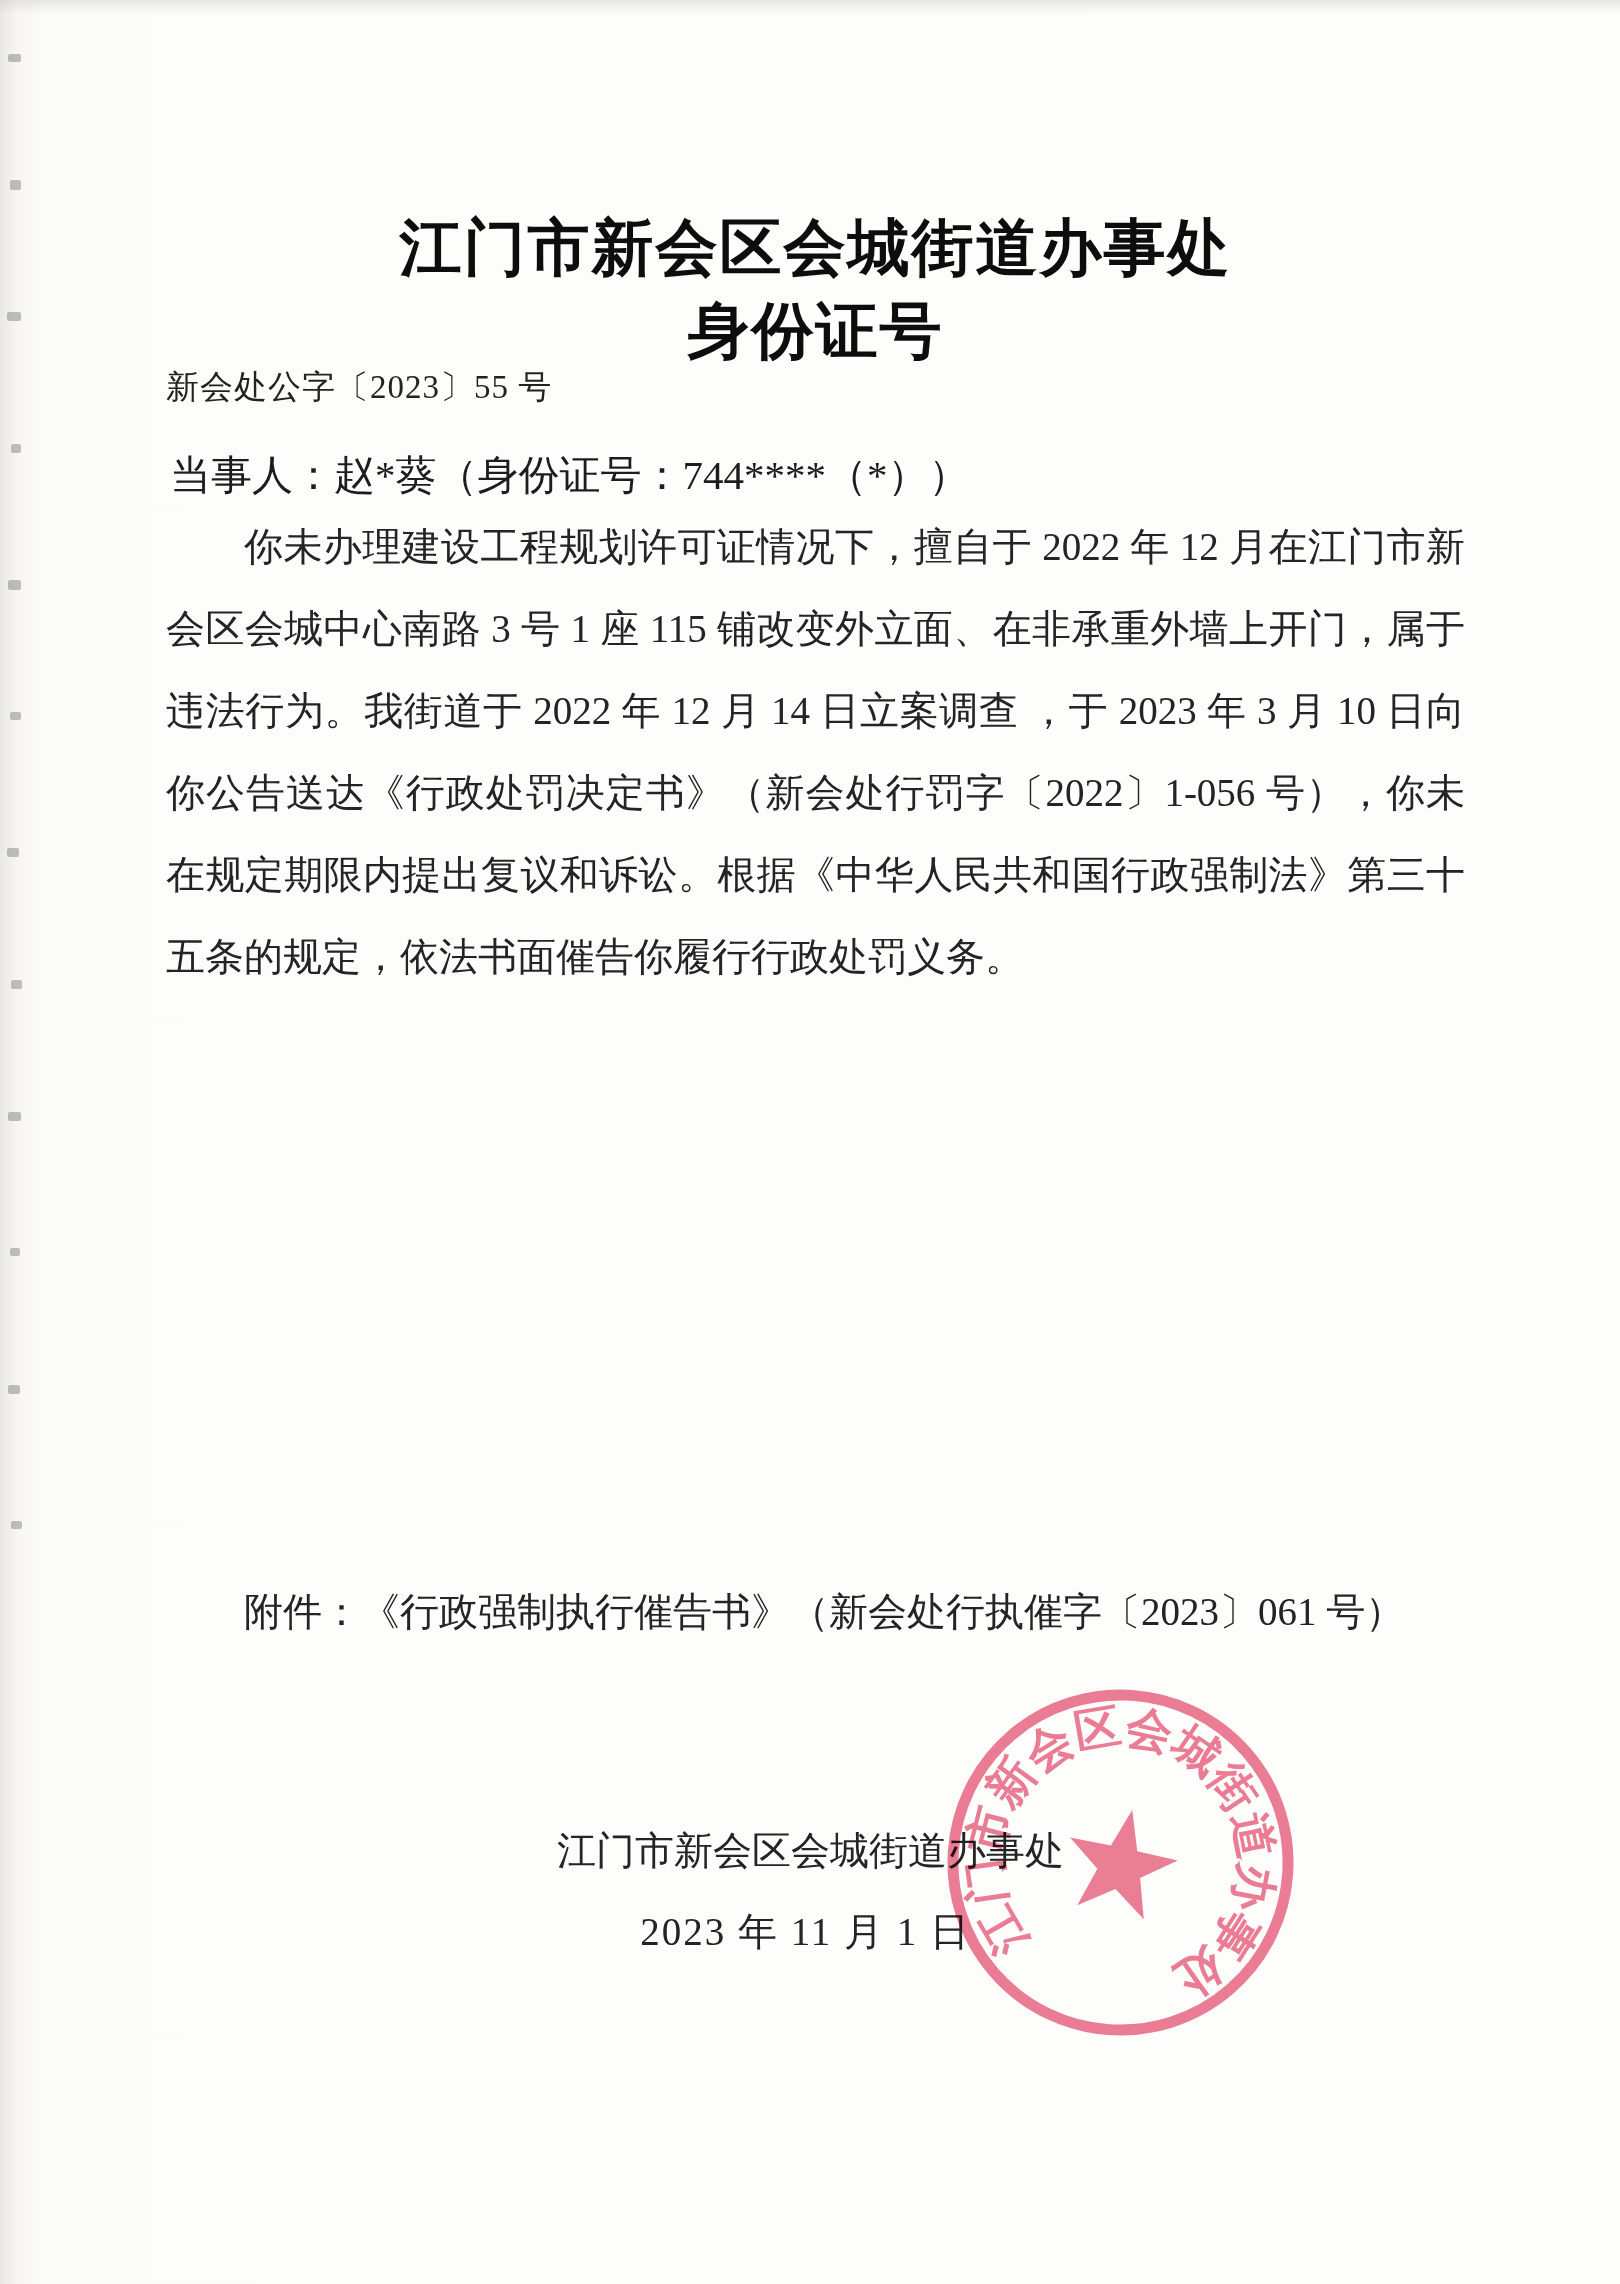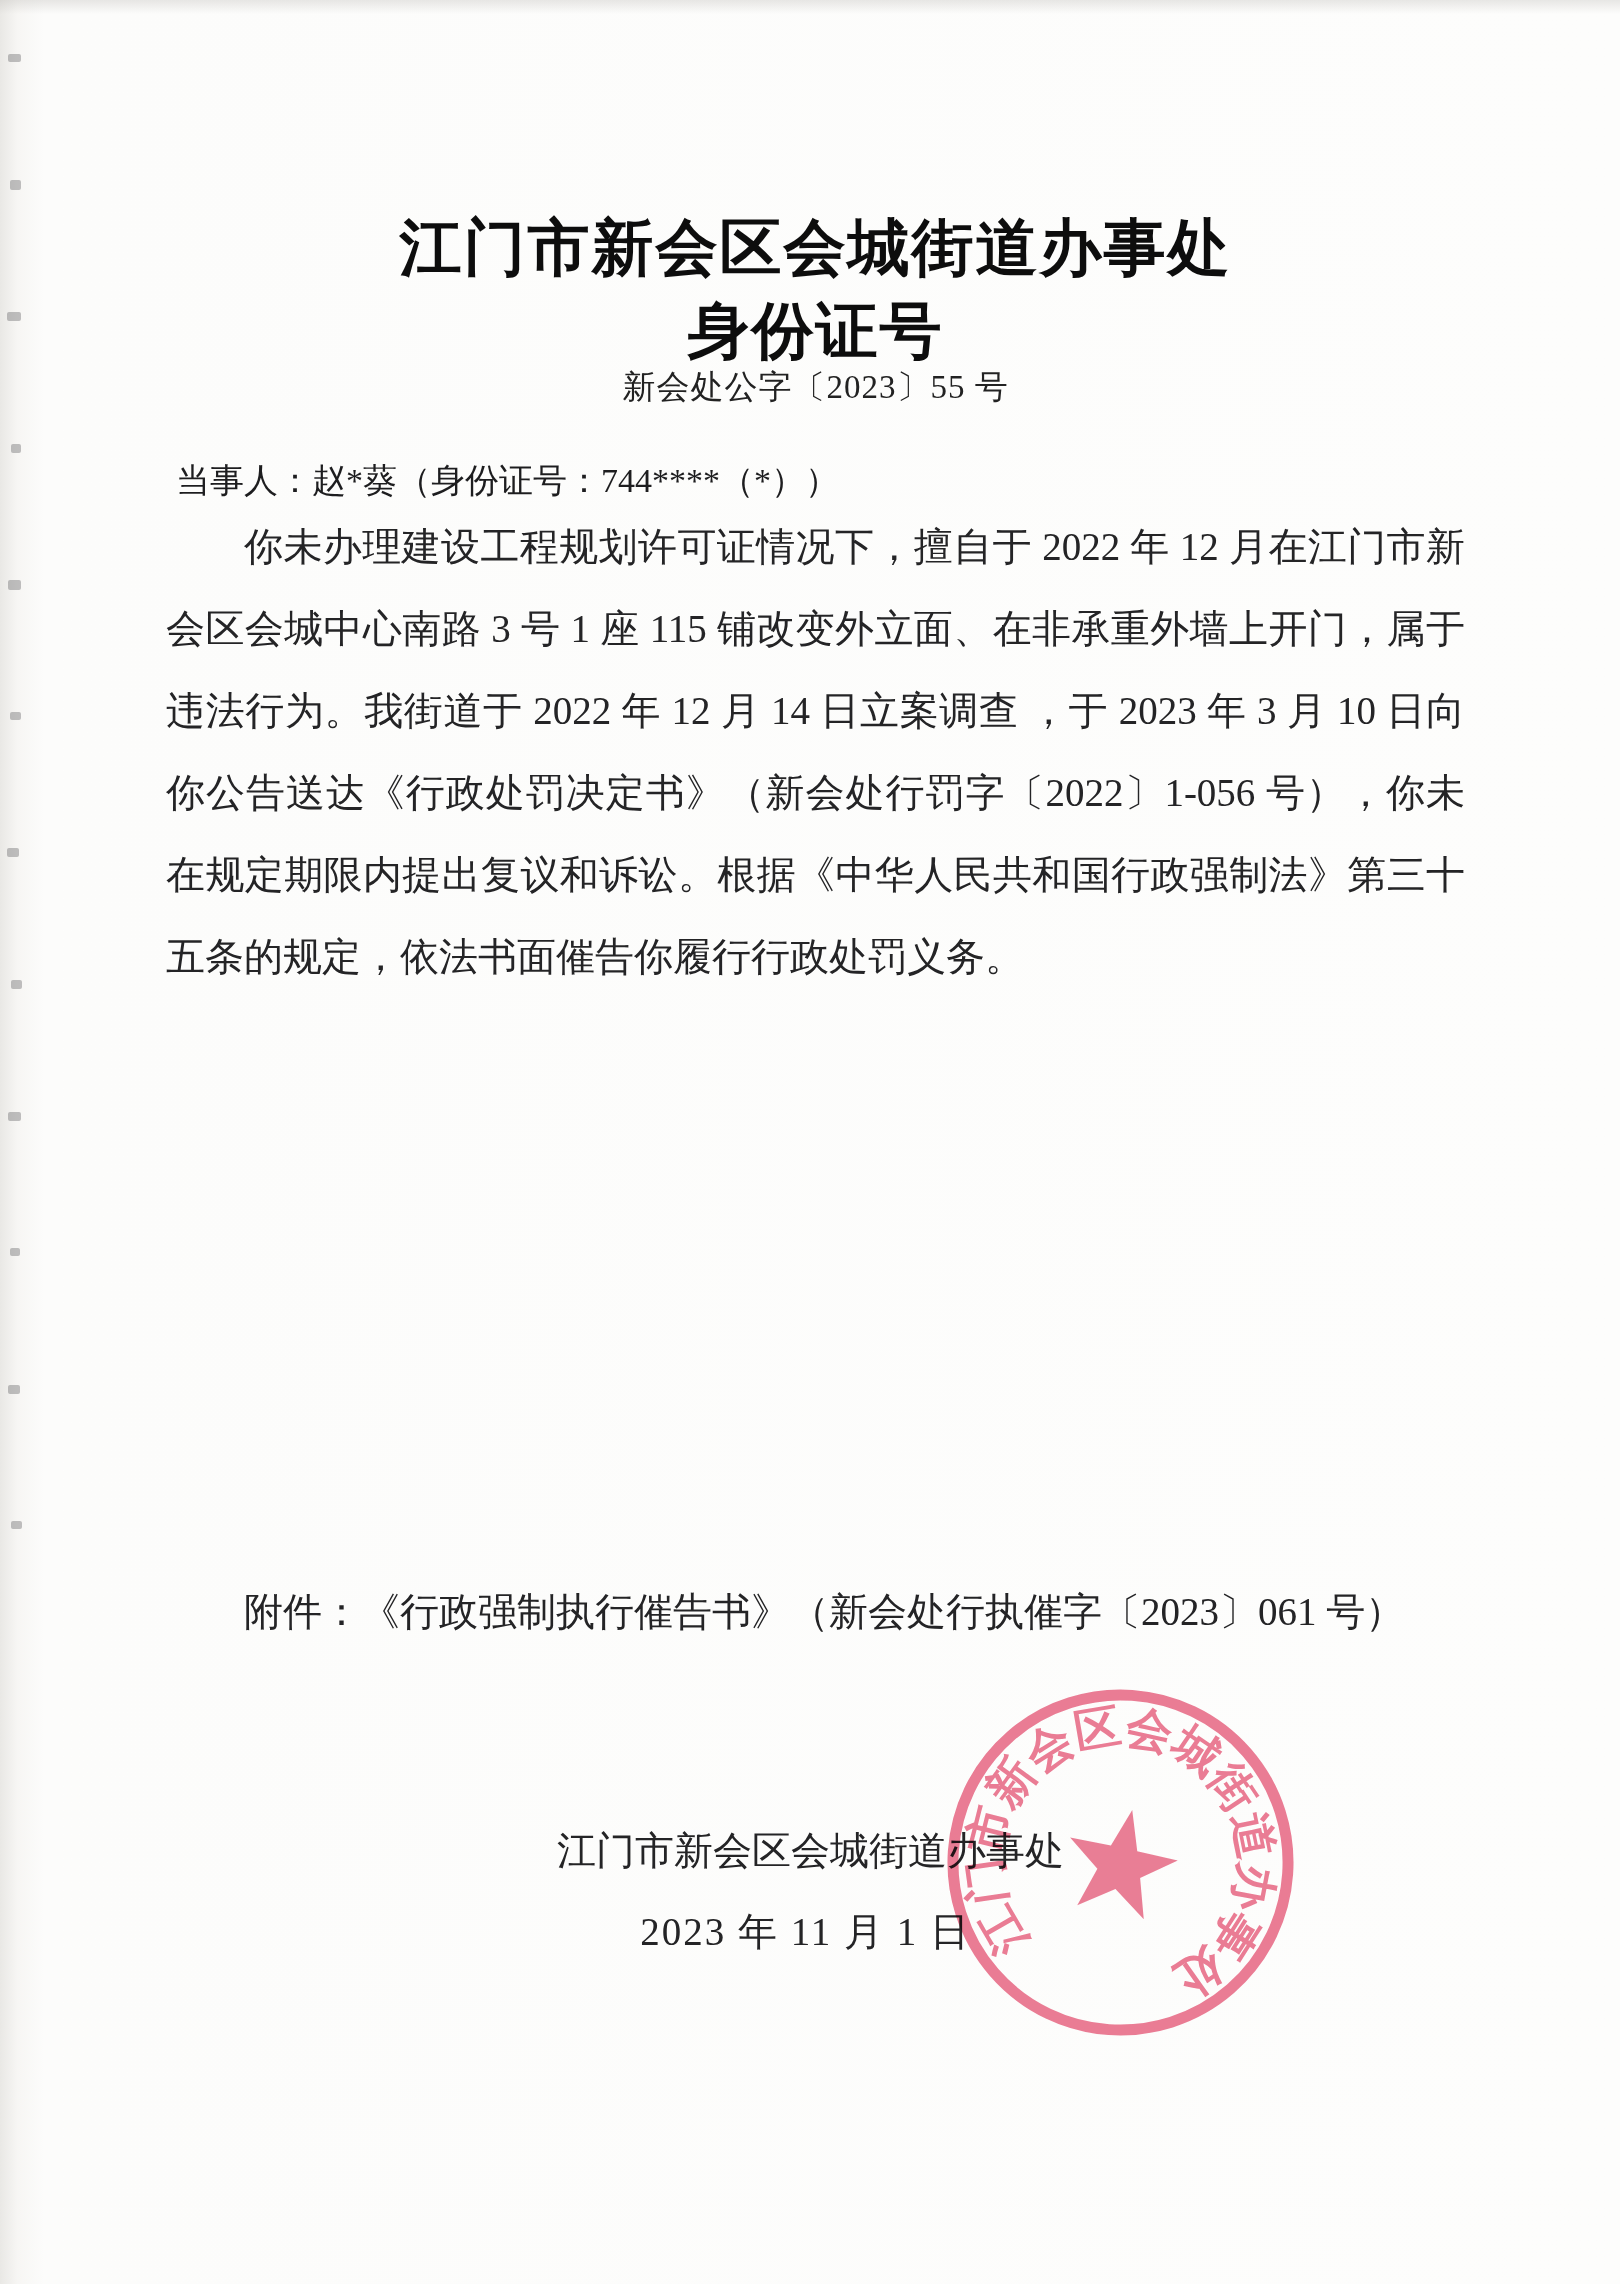--- a/index.html
+++ b/index.html
@@ -22,26 +22,26 @@
   .doc{position:absolute;left:0;top:8px;width:1370px;height:2284px;color:#1d1d1f;}
 
   .title{
     position:absolute;left:166px;width:1299px;text-align:center;
     font-family:"Liberation Sans","DejaVu Sans",sans-serif;
     font-weight:bold;color:#0d0d0d;font-size:62px;letter-spacing:2px;white-space:nowrap;
   }
   .title.l1{top:198px;}
   .title.l2{top:281px;}
   .docnum{
-    position:absolute;left:166px;top:357px;width:1299px;text-align:center;
+    position:absolute;left:166px;top:357px;width:1299px;text-align:left;
     font-size:33px;color:#222;letter-spacing:1px;
   }
   .party{
-    position:absolute;left:166px;top:422px;width:1299px;margin:10px;
-    font-size:34px;line-height:82px;white-space:nowrap;
+    position:absolute;left:166px;top:422px;width:1299px;margin:4px;
+    font-size:41px;line-height:82px;white-space:nowrap;
   }
   .bodyp{
     position:absolute;left:166px;width:1299px;margin:0;
     font-size:39px;line-height:82px;
     text-align:justify;text-indent:2em;color:#242426;
   }
   .p1{top:498px;}
   .p2{top:1072px;}
   .p3{top:1563px;}
   .sig{

